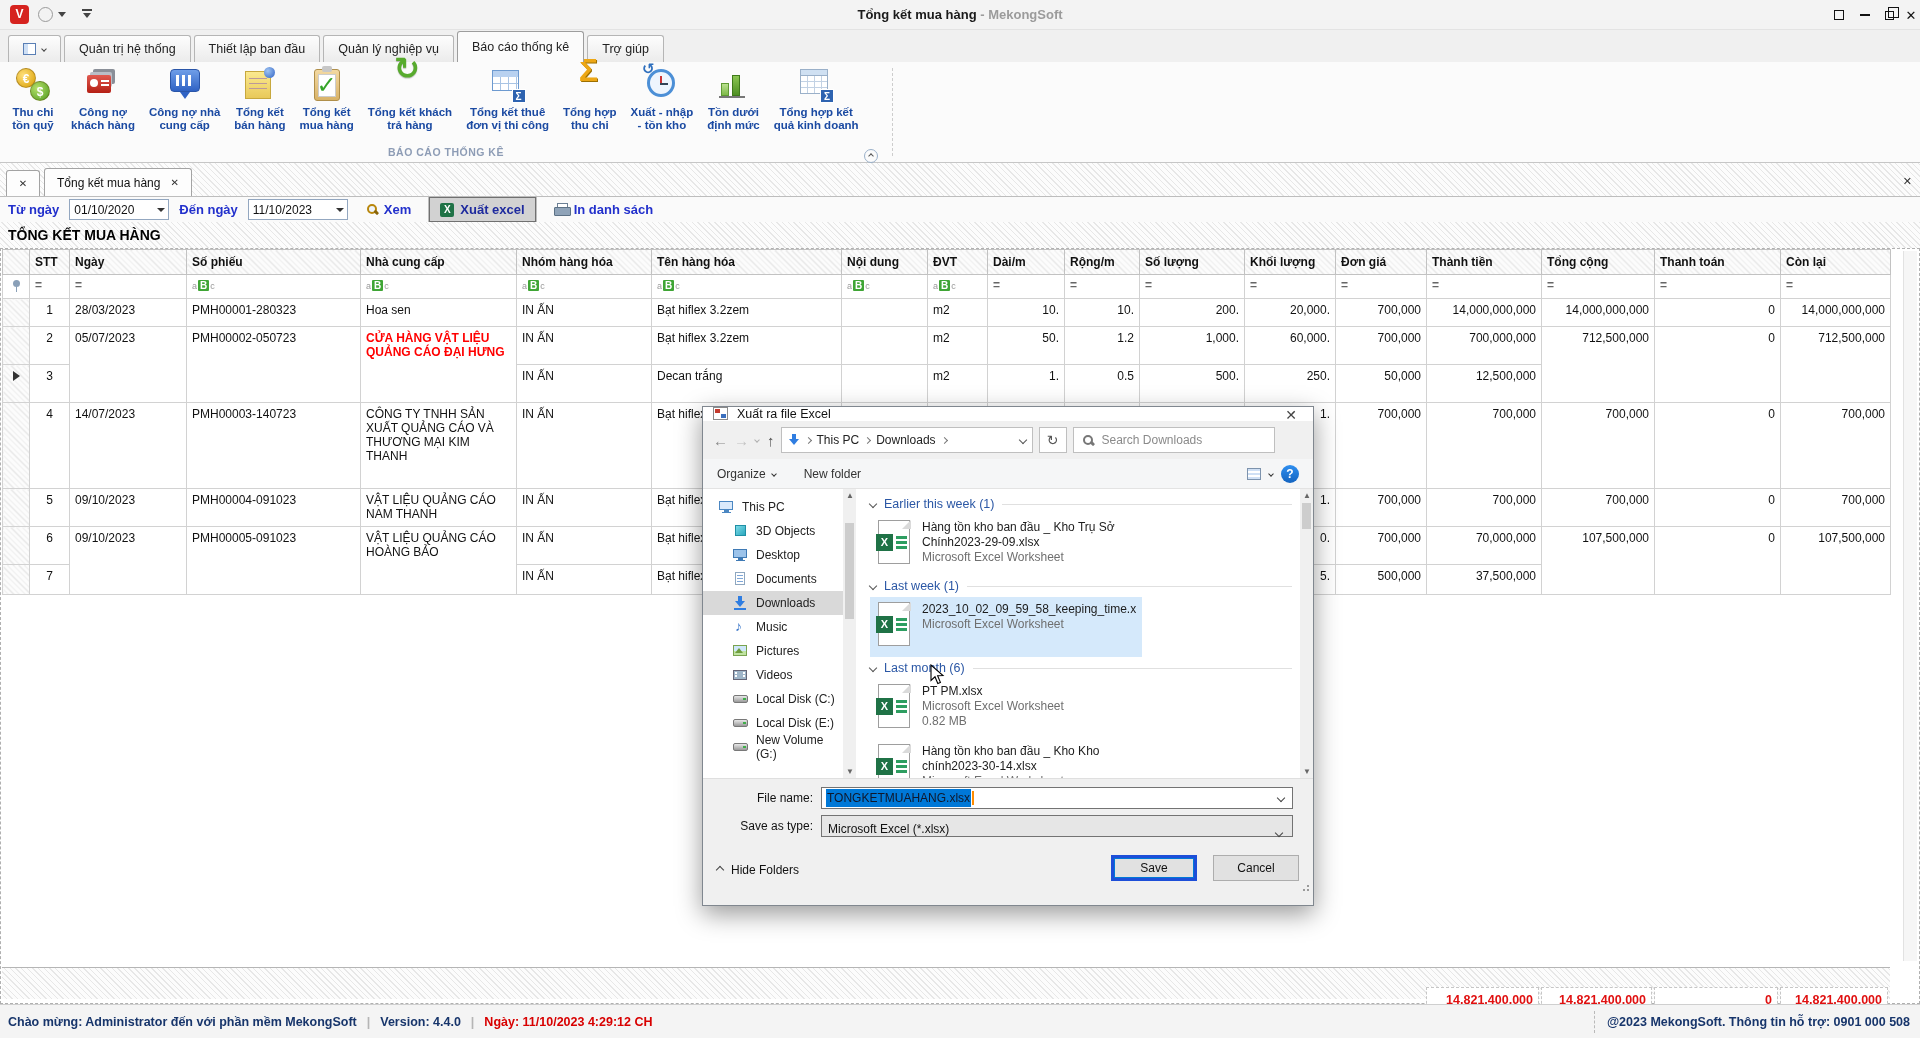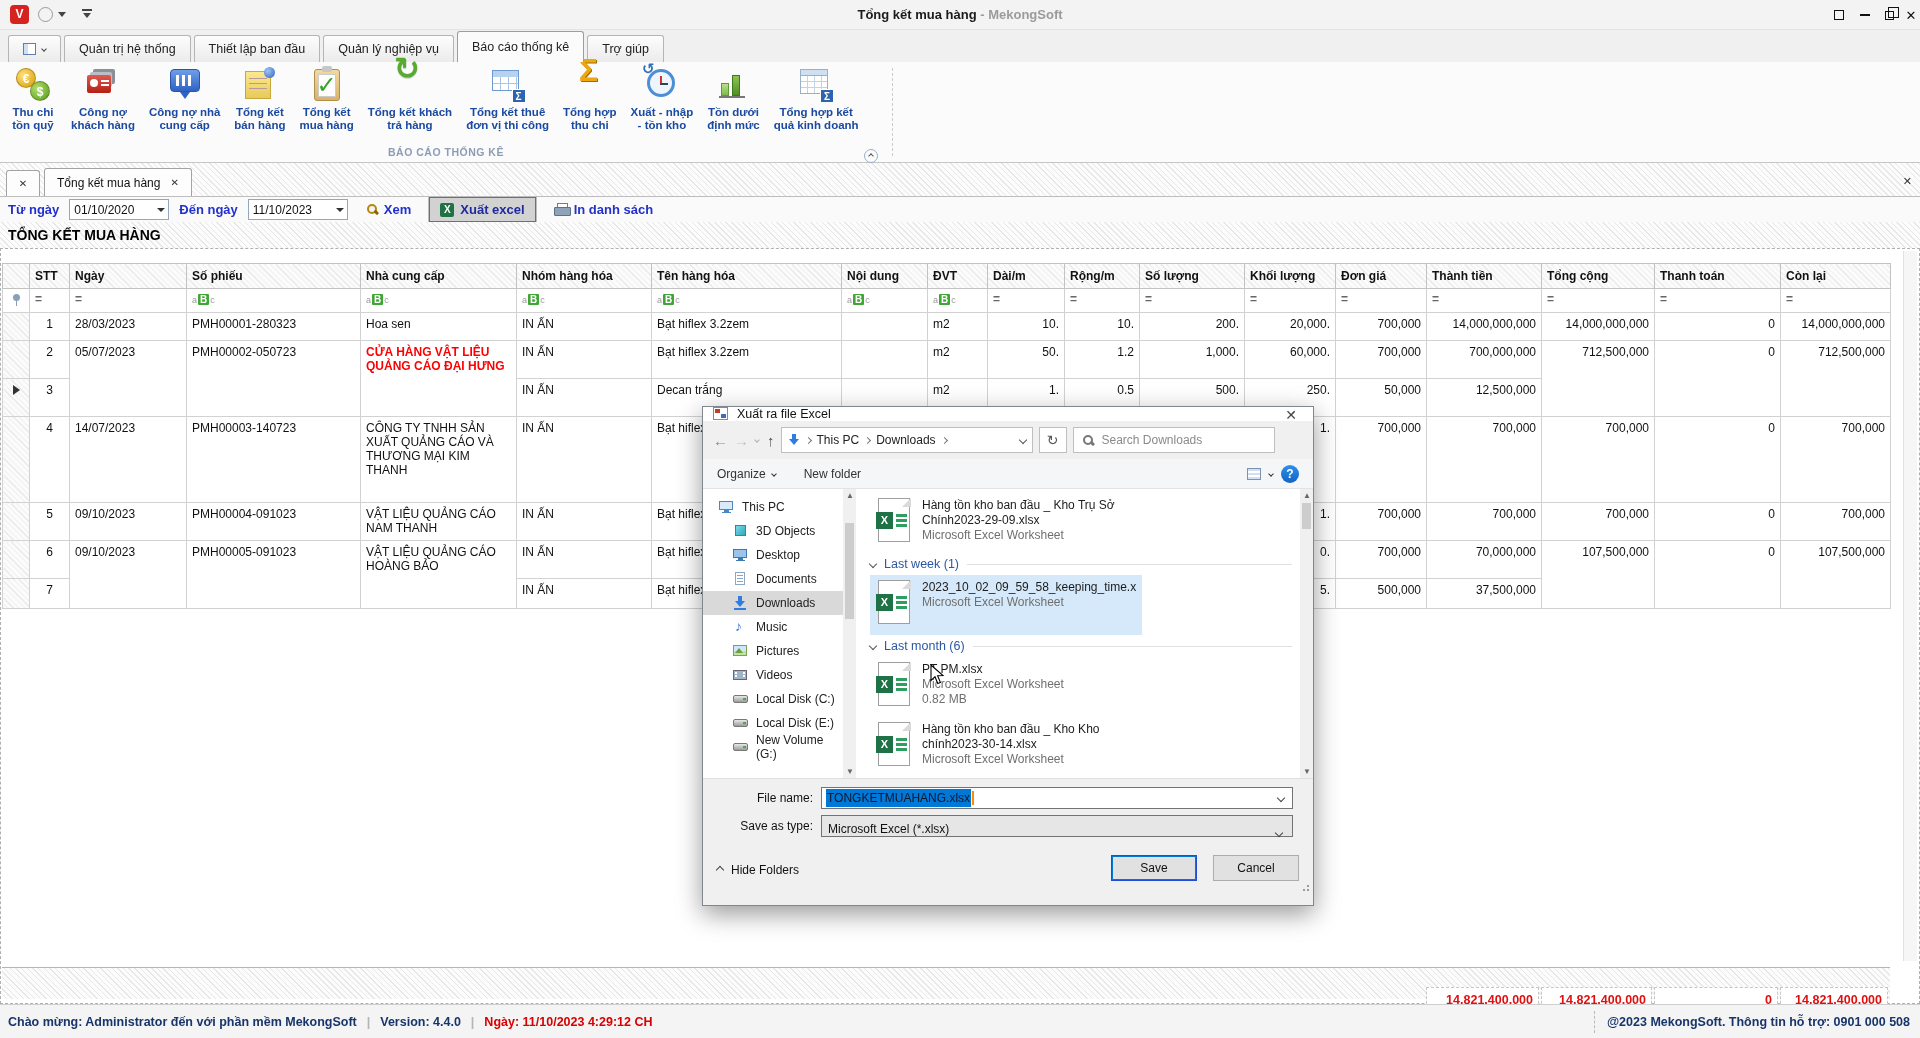--- a/index.html
+++ b/index.html
@@ -65,21 +65,21 @@
 .mag.gray::before{border-color:#777;background:none}
 .mag.gray::after{background:#777}
 .printer{width:15px;height:13px;position:relative;display:inline-block}
 .printer::before{content:"";position:absolute;left:3px;top:0;width:9px;height:4px;background:#fff;border:1px solid #6b7f94}
 .printer::after{content:"";position:absolute;left:0;top:4px;width:15px;height:7px;background:#8fa3b8;border:1px solid #5c7185;border-radius:1px}
 
 #titlestrip{position:absolute;left:0;top:222px;width:1920px;height:26px}
 #titlestrip span{display:inline-block;margin-left:8px;font-size:14px;font-weight:bold;line-height:26px;color:#000;background:transparent}
 
 #grid{position:absolute;left:0;top:248px;width:1920px;height:756px;background:#fff;border:1px dashed #b0b0b0}
-#report-table{border-collapse:collapse;table-layout:fixed;width:1888px;margin:14px 0 0 1px}
+#report-table{border-collapse:collapse;table-layout:fixed;width:1888px;margin:0 0 0 1px}
 #report-table th,#report-table td{border:1px solid #d2d2d2;font-size:12px;vertical-align:top;padding:4px 5px;overflow:hidden}
 #report-table thead th{font-weight:bold;text-align:left;border-color:#c2c2c2;padding:5px 5px}
 #report-table .frow td{height:24px;padding:3px 5px;background:#fff}
 #report-table td.num{text-align:right;white-space:nowrap}
 #report-table td.ctr{text-align:center}
 #report-table td.red{color:#f00;font-weight:bold}
 #report-table .ind{padding:0;text-align:center}
 .feq{color:#666;font-size:12px;font-weight:bold}
 .fabc i{font-style:normal;color:#999;font-size:9px}
 .fabc b{background:#3fa535;color:#fff;font-size:10px;padding:0 2px;border-radius:1px;margin:0 1px}
@@ -147,21 +147,21 @@
 .frow1{position:absolute;left:0;top:8px;width:100%;display:flex;align-items:center}
 .frow2{position:absolute;left:0;top:36px;width:100%;display:flex;align-items:center}
 .flbl{width:118px;text-align:right;padding-right:8px;color:#111}
 .fcombo{width:472px;height:22px;background:#fff;border:1px solid #737373;display:flex;align-items:center;padding:0 4px}
 .fcombo .selval{background:#0078d7;color:#0f172a;padding:2px 1px}
 .fcombo .caret{width:2px;height:14px;background:#ff8c00;margin-left:1px}
 .fcombo .chev,.fdrop .chev{margin-left:auto;margin-right:4px}
 .fdrop{width:472px;height:22px;background:#e6e6e6;border:1px solid #737373;display:flex;align-items:flex-end;padding:0 6px;color:#111}
 .hidefolders{position:absolute;left:14px;bottom:16px;display:flex;align-items:center;gap:8px;color:#111}
 .dlgbtn{position:absolute;bottom:12px;width:86px;height:26px;background:#e1e1e1;border:1px solid #adadad;font-size:12px;display:flex;align-items:center;justify-content:center}
-#btn-save{right:116px;border:1px solid #1d4ed8;box-shadow:inset 0 0 0 1px #0078d7}
+#btn-save{right:116px;border:3px solid #1d4ed8;box-shadow:inset 0 0 0 1px #0078d7}
 #btn-cancel{right:14px}
 .grip{position:absolute;right:2px;bottom:2px;width:9px;height:9px;background:radial-gradient(circle at 2px 8px,#9a9a9a 1px,transparent 1.4px),radial-gradient(circle at 6px 8px,#9a9a9a 1px,transparent 1.4px),radial-gradient(circle at 6px 4px,#9a9a9a 1px,transparent 1.4px)}
 #cursor{position:absolute;left:930px;top:664px;z-index:200}
 </style>
 </head>
 <body>
 
 <div id="titlebar">
   <div id="logo">V</div>
   <div id="qa-circle"></div>
@@ -681,20 +681,25 @@
           </span>
           <span>New Volume (G:)</span>
         </div>
       </div>
     <div class="sb-scroll">
       <span class="scroll-arr" style="top:2px">▲</span>
         <span class="thumb"></span>
         <span class="scroll-arr" style="bottom:2px">▼</span>
     </div>
     <div class="filelist" id="dlg-filelist">
+        <div class="ghead">
+          <span class="chev" style="border-color:#555"></span>
+          <span class="glabel">Earlier this week (1)</span>
+          <span class="gline"></span>
+        </div>
         <div class="fitem">
           <span class="xlicon">
             <span class="page"></span>
             <span class="fold"></span>
             <span class="xb">X</span>
             <span class="g1"></span>
             <span class="g2"></span>
             <span class="g3"></span>
           </span>
           <div class="ftext">

